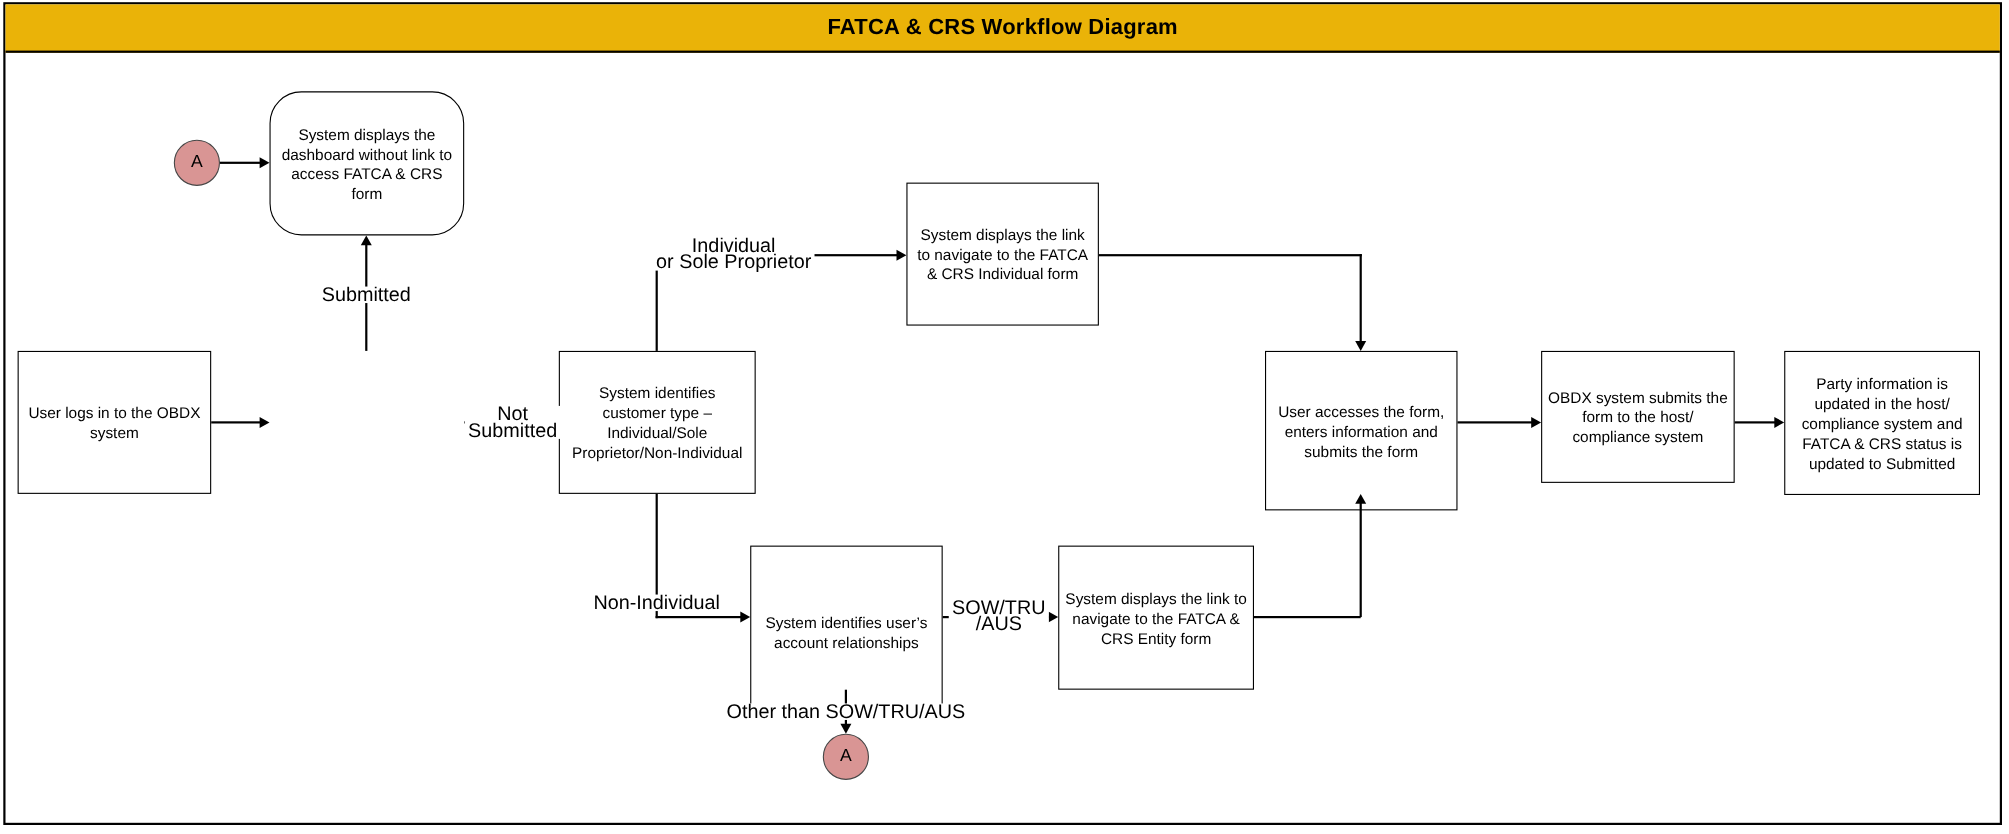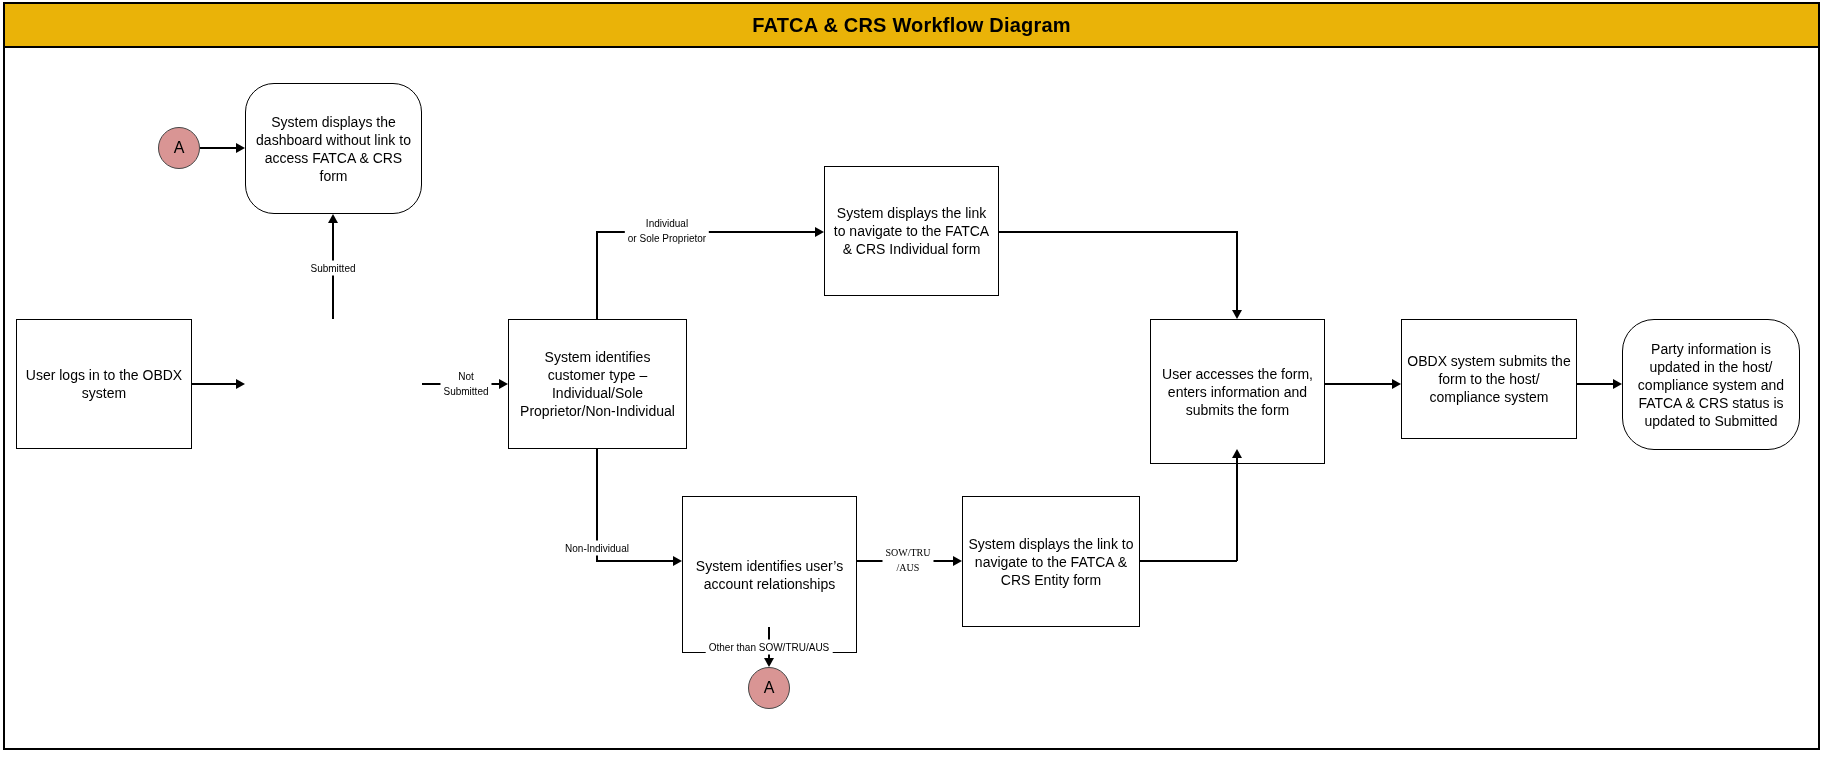--- a/index.html
+++ b/index.html
@@ -72,21 +72,21 @@
   }
   .arrow.down {
     border-left: 5px solid transparent;
     border-right: 5px solid transparent;
     border-top: 9px solid #000000;
   }
   .elabel {
     position: absolute;
     transform: translate(-50%, -50%);
     background: #ffffff;
-    font-size: 10px;
+    font-size: 18px;
     line-height: 15px;
     text-align: center;
     white-space: pre-line;
     color: #000000;
     padding: 0 3px;
   }
   .circleA {
     position: absolute;
     width: 42px; height: 42px;
     border-radius: 50%;
@@ -112,21 +112,21 @@
   </div>
 
   <div class="node" style="left:245px; top:83px;  width:177px; height:131px;border-radius:29px;">System displays the dashboard without link to access FATCA &amp; CRS form</div>
   <div class="node" style="left:16px;  top:319px; width:176px; height:130px;">User logs in to the OBDX system</div>
   <div class="node" style="left:508px; top:319px; width:179px; height:130px;">System identifies customer type – Individual/Sole Proprietor/Non-Individual</div>
   <div class="node" style="left:824px; top:166px; width:175px; height:130px;">System displays the link to navigate to the FATCA &amp; CRS Individual form</div>
   <div class="node" style="left:682px; top:496px; width:175px; height:157px;">System identifies user’s account relationships</div>
   <div class="node" style="left:962px; top:496px; width:178px; height:131px;">System displays the link to navigate to the FATCA &amp; CRS Entity form</div>
   <div class="node" style="left:1150px;top:319px; width:175px; height:145px;">User accesses the form, enters information and submits the form</div>
   <div class="node" style="left:1401px;top:319px; width:176px; height:120px;">OBDX system submits the form to the host/ compliance system</div>
-  <div class="node" style="left:1622px;top:319px; width:178px; height:131px;border-radius:32px;">Party information is updated in the host/ compliance system and FATCA &amp; CRS status is updated to Submitted</div>
+  <div class="node" style="left:1622px;top:319px; width:178px; height:131px;">Party information is updated in the host/ compliance system and FATCA &amp; CRS status is updated to Submitted</div>
 
   <div class="circleA" style="left: 158px; top: 127px; background: rgb(217, 149, 148);">
     <span>A</span>
   </div>
   <div class="circleA" style="left: 748px; top: 667px; background: rgb(217, 149, 148);">
     <span>A</span>
   </div>
 
   <div class="hline" style="left:200px; top:147px; width:37px;"></div>
   <div class="arrow right" style="left:236px; top:143px;"></div>
@@ -167,17 +167,17 @@
 
   <div class="hline" style="left:1577px; top:383px; width:37px;"></div>
   <div class="arrow right" style="left:1613px; top:379px;"></div>
 
   <div class="elabel" style="left:333px; top:268px;">Submitted</div>
   <div class="elabel" style="left:466px; top:384px;">Not
 Submitted</div>
   <div class="elabel" style="left:667px; top:231px;">Individual
 or Sole Proprietor</div>
   <div class="elabel" style="left:597px; top:548px;">Non-Individual</div>
-  <div class="elabel" style="left:908px; top:560px;font-family:Liberation Serif, serif;">SOW/TRU
+  <div class="elabel" style="left:908px; top:560px;">SOW/TRU
 /AUS</div>
   <div class="elabel" style="left:769px; top:647px;">Other than SOW/TRU/AUS</div>
 
 </div>
 
 </body></html>

